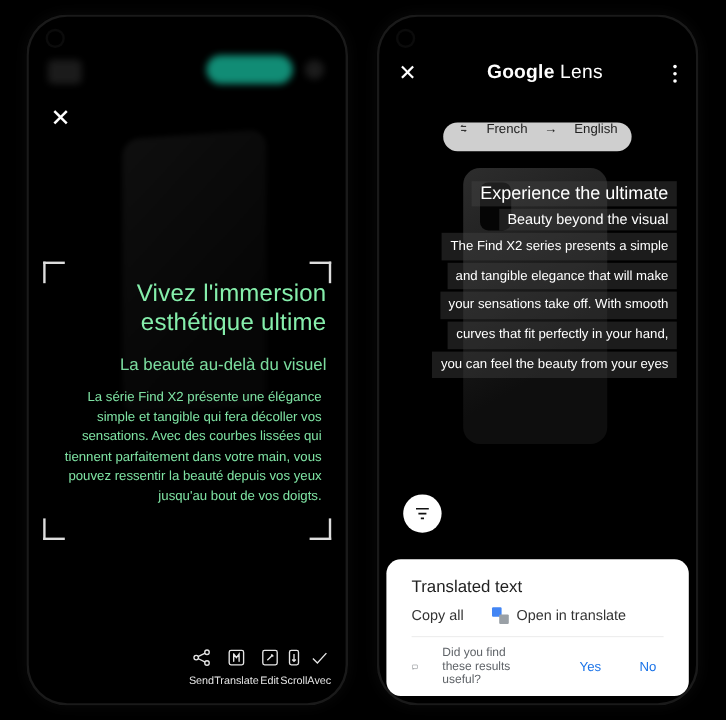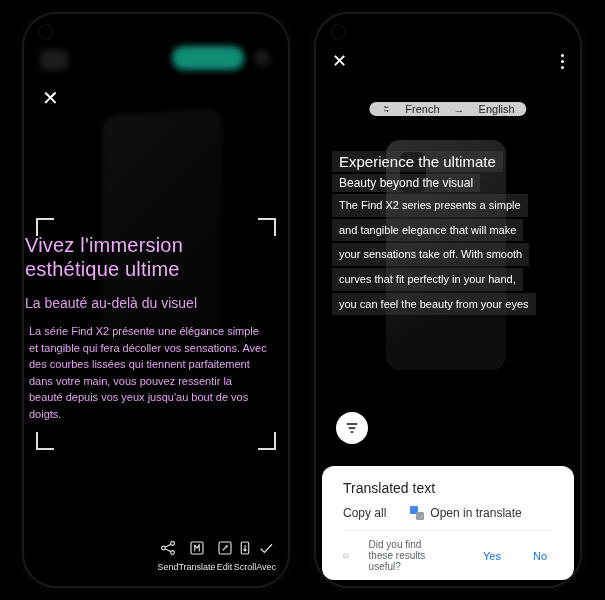--- a/index.html
+++ b/index.html
@@ -14,39 +14,39 @@
   .back-blur{position:absolute;left:18px;top:38px;width:28px;height:20px;background:#2e2e2e;border-radius:4px;filter:blur(3px);opacity:.6}
   .dots-blur{position:absolute;right:20px;top:38px;width:16px;height:16px;background:#2e2e2e;border-radius:50%;filter:blur(3px);opacity:.6}
   .pill-blur{position:absolute;right:46px;top:34px;width:72px;height:24px;background:#14a58a;border-radius:12px;filter:blur(3px);opacity:.85}
   .close-x{position:absolute;left:20px;top:74px;color:#fff;font-size:20px;font-weight:300}
   .crop{position:absolute;left:14px;top:206px;width:240px;height:232px}
   .corner{position:absolute;width:16px;height:16px;border:2px solid #ddd}
   .tl{left:0;top:0;border-right:none;border-bottom:none}
   .tr{right:0;top:0;border-left:none;border-bottom:none}
   .bl{left:0;bottom:0;border-right:none;border-top:none}
   .br{right:0;bottom:0;border-left:none;border-top:none}
-  .copy{position:absolute;left:3px;right:18px;top:214px;text-align:left;color:#f0abfc}
+  .copy{position:absolute;left:22px;right:18px;top:214px;text-align:right;color:#86efac}
   .copy h1{font-size:20px;font-weight:400;margin:8px 0 2px;line-height:1.18;letter-spacing:.2px}
   .copy h2{font-size:14px;font-weight:300;margin:14px 0 12px;opacity:.92}
   .copy p{font-size:11px;font-weight:300;line-height:1.5;margin:0 4px;opacity:.95}
   .toolbar{position:absolute;left:0;right:0;bottom:16px;display:flex;justify-content:flex-end;padding:0 14px}
   .tool{display:flex;flex-direction:column;align-items:center;color:#e5e5e5;font-size:9px;gap:5px}
   .tool svg{width:18px;height:18px;stroke:#e5e5e5;stroke-width:1.5;fill:none}
   .header-r{position:absolute;left:0;right:0;top:32px;height:34px;display:flex;align-items:center;justify-content:space-between;padding:0 18px;color:#fff}
   .brand{font-size:16px;letter-spacing:.2px}
   .brand b{font-weight:600}
   .brand span{font-weight:300}
   .vdots{display:flex;flex-direction:column;gap:3px}
   .vdots i{width:3px;height:3px;background:#fff;border-radius:50%}
-  .lang-pill{position:absolute;left:50%;top:90px;transform:translateX(-50%);background:#cfcfcf;color:#222;border-radius:14px;height:14px;display:flex;align-items:center;font-size:11px;padding:0 12px;gap:14px}
+  .lang-pill{position:absolute;left:50%;top:90px;transform:translateX(-50%);background:#cfcfcf;color:#222;border-radius:14px;height:24px;display:flex;font-size:11px;padding:0 12px;gap:14px}
   .lang-pill svg{width:10px;height:10px;stroke:#222;stroke-width:2;fill:none}
   .r-img{position:absolute;left:52px;top:118px;width:160px;height:260px}
   .r-img .slab{position:absolute;left:20px;top:10px;width:120px;height:230px;background:linear-gradient(150deg,#2d2d2d,#0e0e0e 70%);border-radius:14px}
   .r-img .cam{position:absolute;left:34px;top:22px;width:26px;height:40px;background:#050505;border-radius:7px}
-  .r-copy{position:absolute;left:18px;right:18px;top:138px;text-align:left;color:#fff}
+  .r-copy{position:absolute;left:18px;right:18px;top:138px;text-align:right;color:#fff}
   .hlbox{display:inline-block;background:rgba(70,70,70,.4);padding:2px 7px;margin:1px 0}
   .r-copy .line1{font-size:15px;font-weight:300}
   .r-copy .line2{font-size:19px;font-weight:300;margin-bottom:14px}
   .r-copy .line3{font-size:12px;font-weight:300;}
   .r-copy .body{font-size:11px;font-weight:300;line-height:1.7}
   .fab{position:absolute;left:22px;bottom:144px;width:32px;height:32px;border-radius:50%;background:#fff;display:flex;align-items:center;justify-content:center}
   .fab svg{width:16px;height:16px;stroke:#111;stroke-width:2;fill:none}
   .sheet{position:absolute;left:8px;right:8px;bottom:8px;background:#fff;border-radius:12px;padding:12px 21px 8px;color:#222}
   .sheet h3{font-size:14px;font-weight:400;margin:2px 0 10px}
   .actions{display:flex;gap:24px;font-size:12px;color:#333;margin-bottom:10px}
@@ -130,20 +130,21 @@
         <span>Avec</span>
       </div>
     </div>
   </div>
 
   <div class="phone right">
     <div class="punch"></div>
 
     <div class="header-r">
       <div style="font-size:18px;font-weight:300">✕</div>
+      <div class="brand"><b>Google</b><span> Lens</span></div>
       <div class="vdots">
           <i></i>
           <i></i>
           <i></i>
         </div>
     </div>
 
     <div class="lang-pill">
       <svg viewBox="0 0 24 24">
           <path d="M7 8h10M7 8l3-3M17 16H7m10 0l-3 3"></path>

